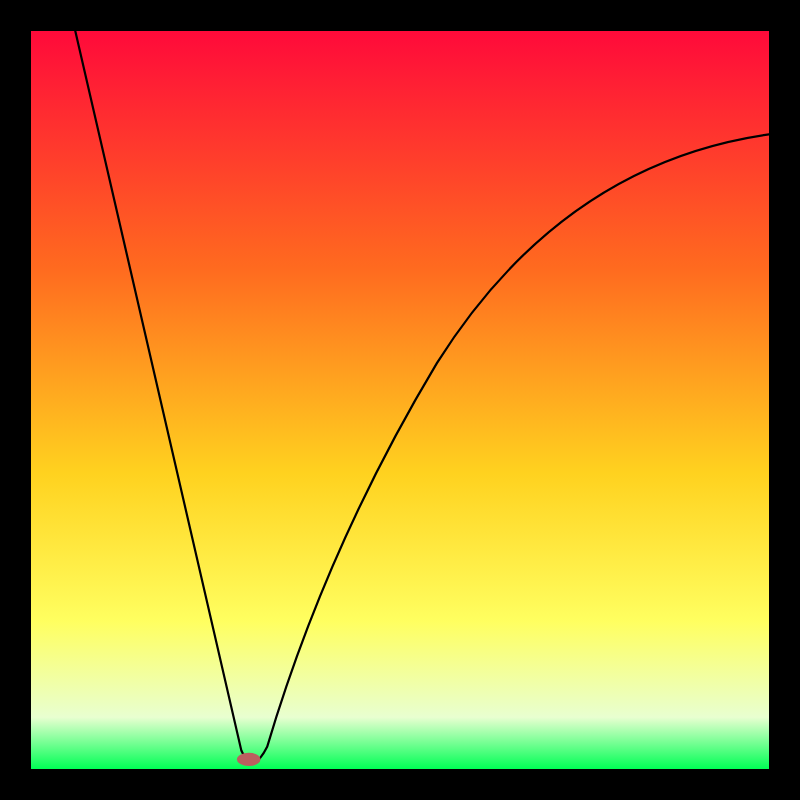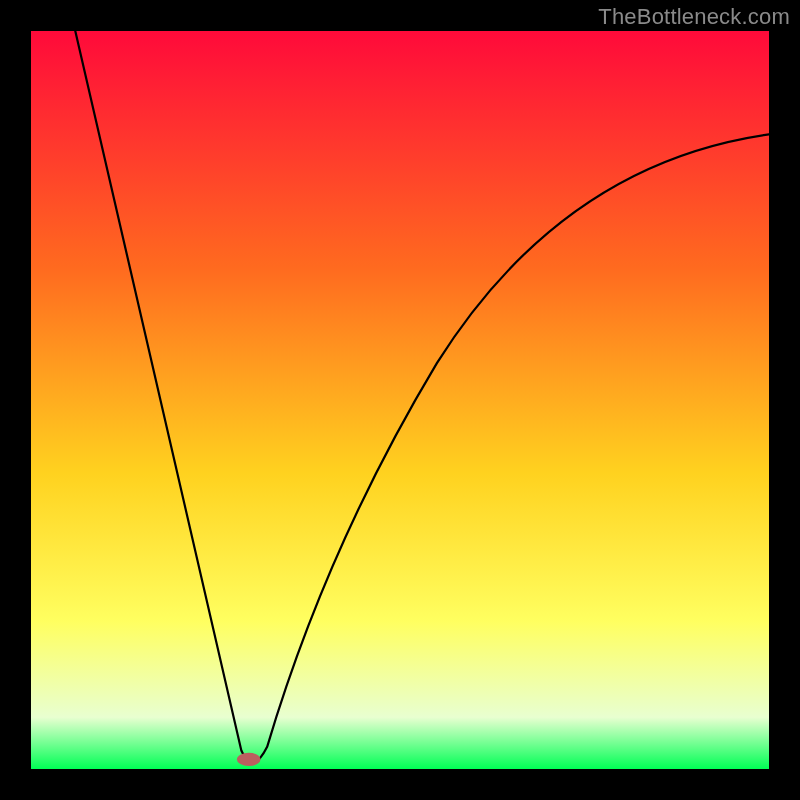--- a/index.html
+++ b/index.html
@@ -37,21 +37,20 @@
     height: 738px;
   }
   svg {
     display: block;
   }
 </style>
 </head>
 <body>
 
 <div class="frame">
-  <div class="watermark">TheBottleneck.com</div>
 
   <div class="plot-wrap">
     <svg viewBox="0 0 100 100" preserveAspectRatio="none" width="738" height="738">
       <defs>
         <linearGradient id="bgGrad" x1="0" y1="0" x2="0" y2="1">
           <stop offset="0" stop-color="#ff0a3a"></stop>
           <stop offset="0.32" stop-color="#ff6a1f"></stop>
           <stop offset="0.60" stop-color="#ffd21f"></stop>
           <stop offset="0.80" stop-color="#ffff60"></stop>
           <stop offset="0.93" stop-color="#e8ffd0"></stop>

